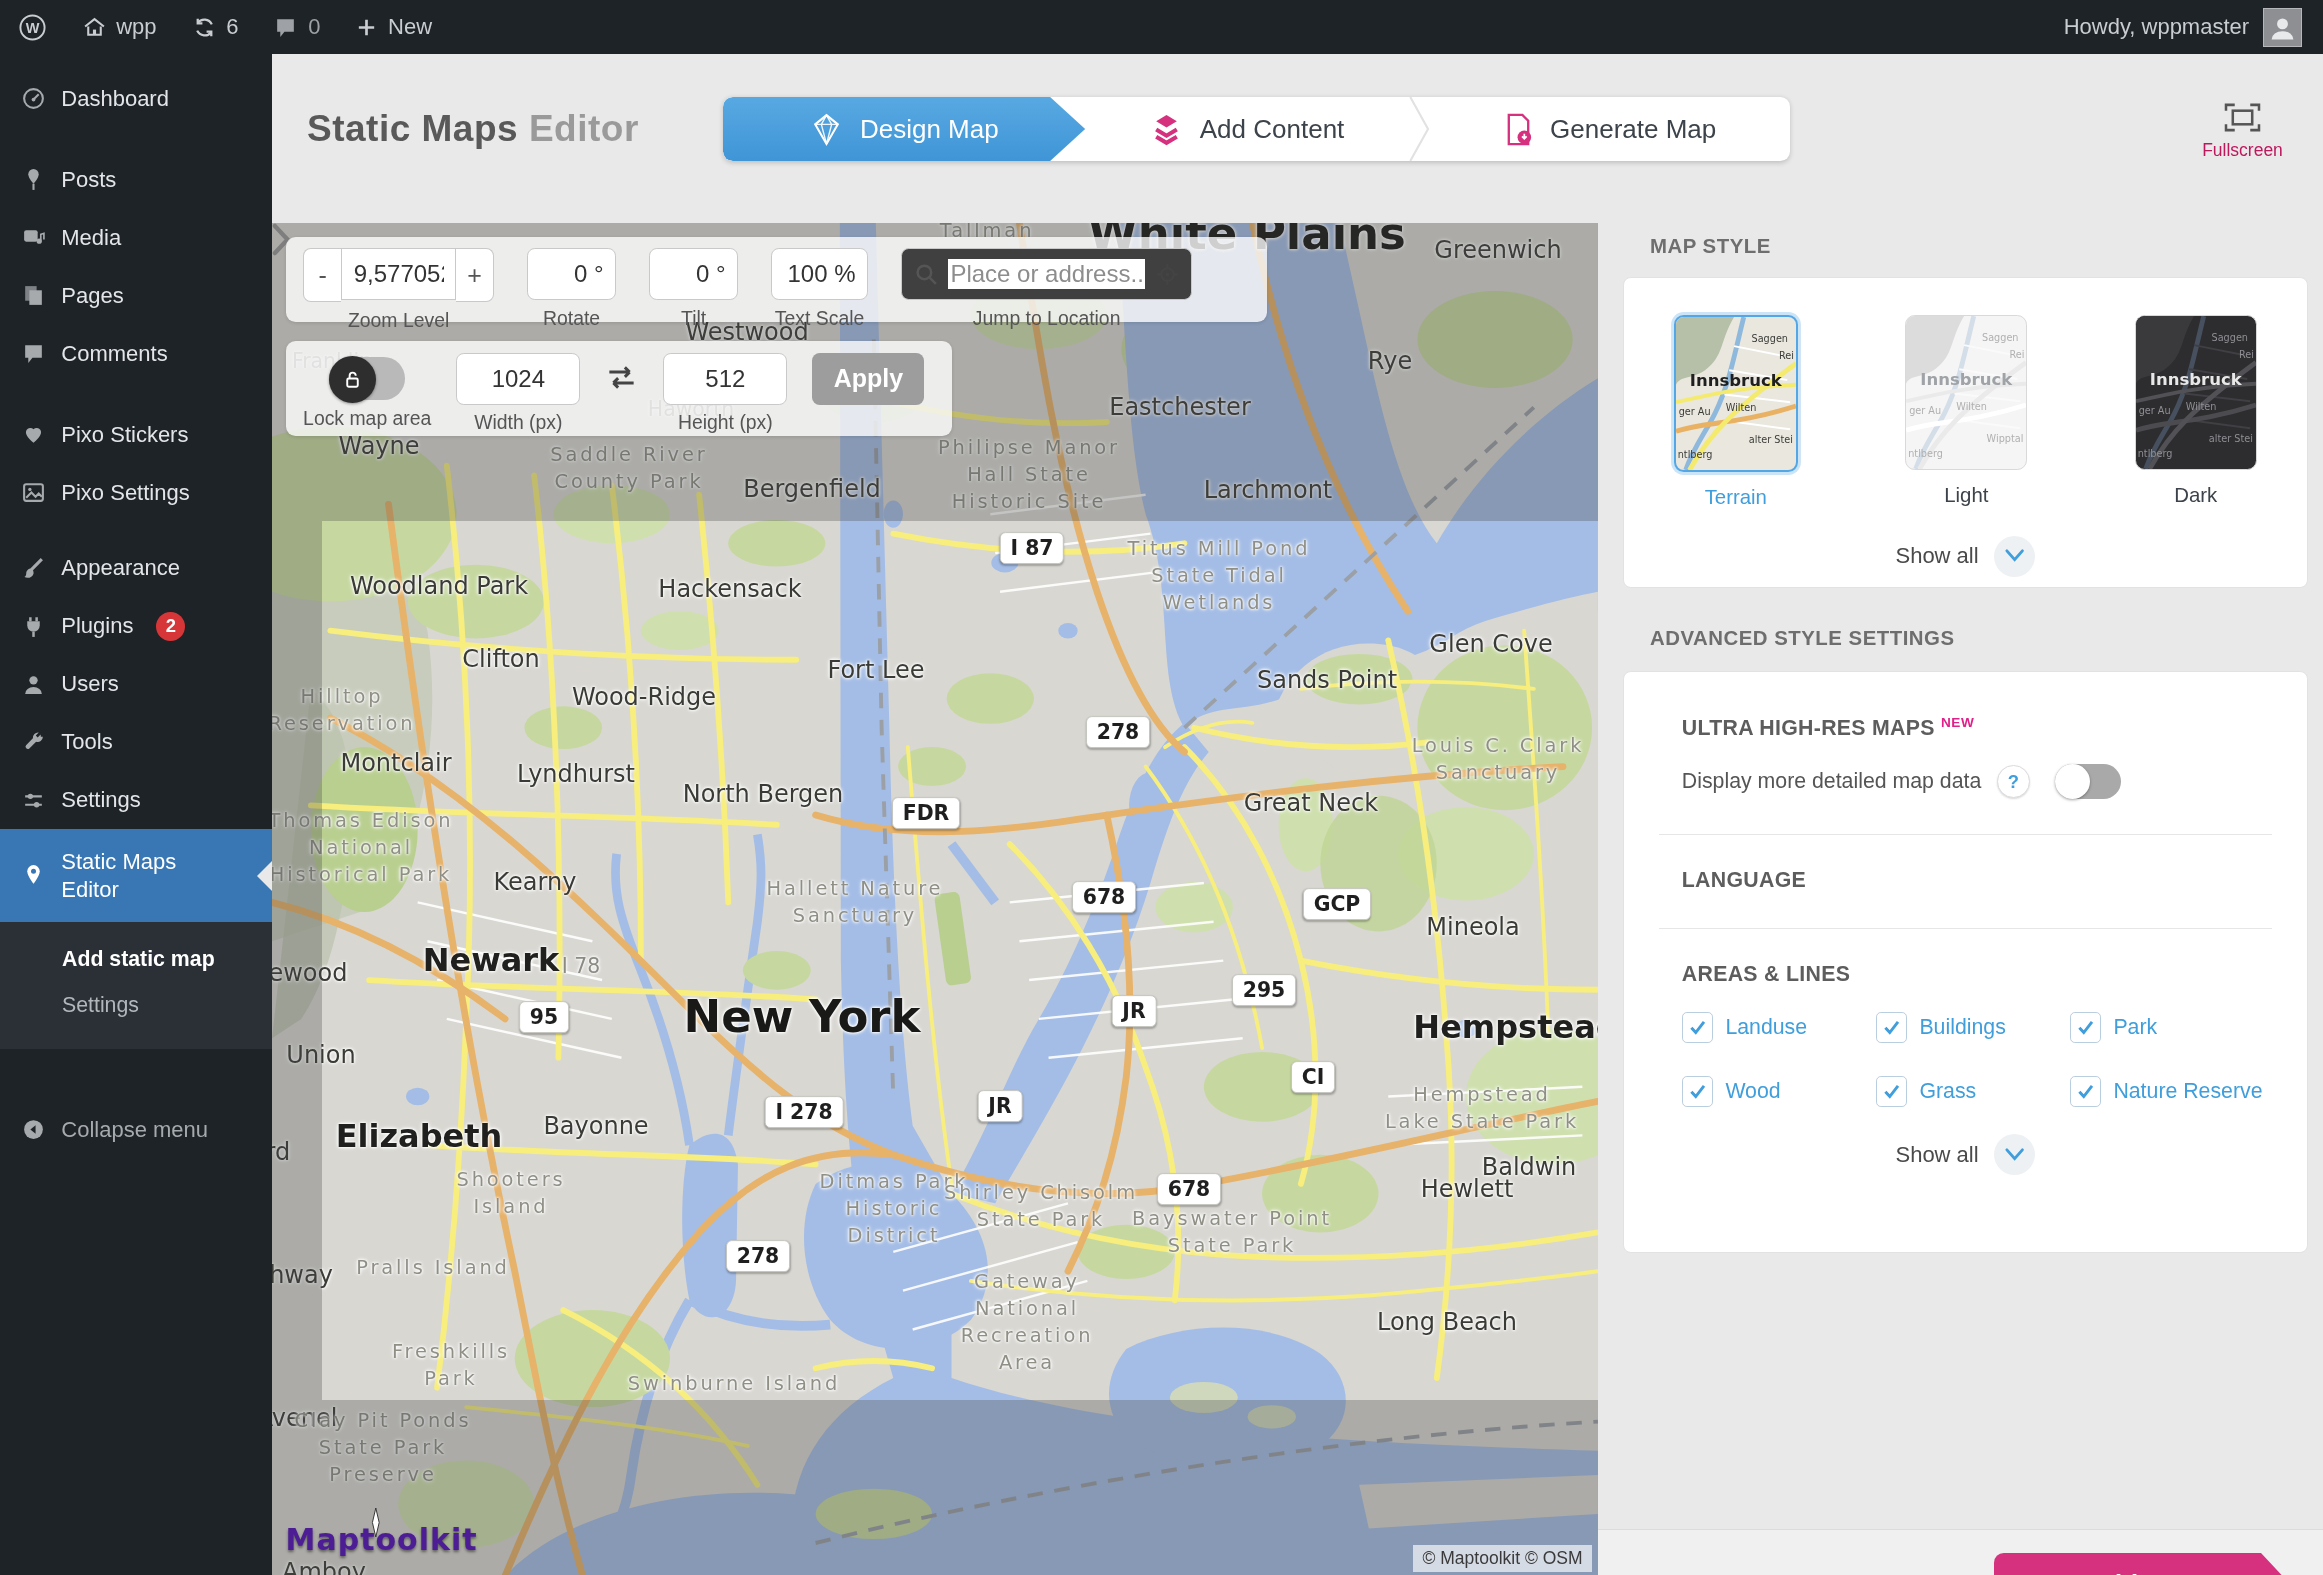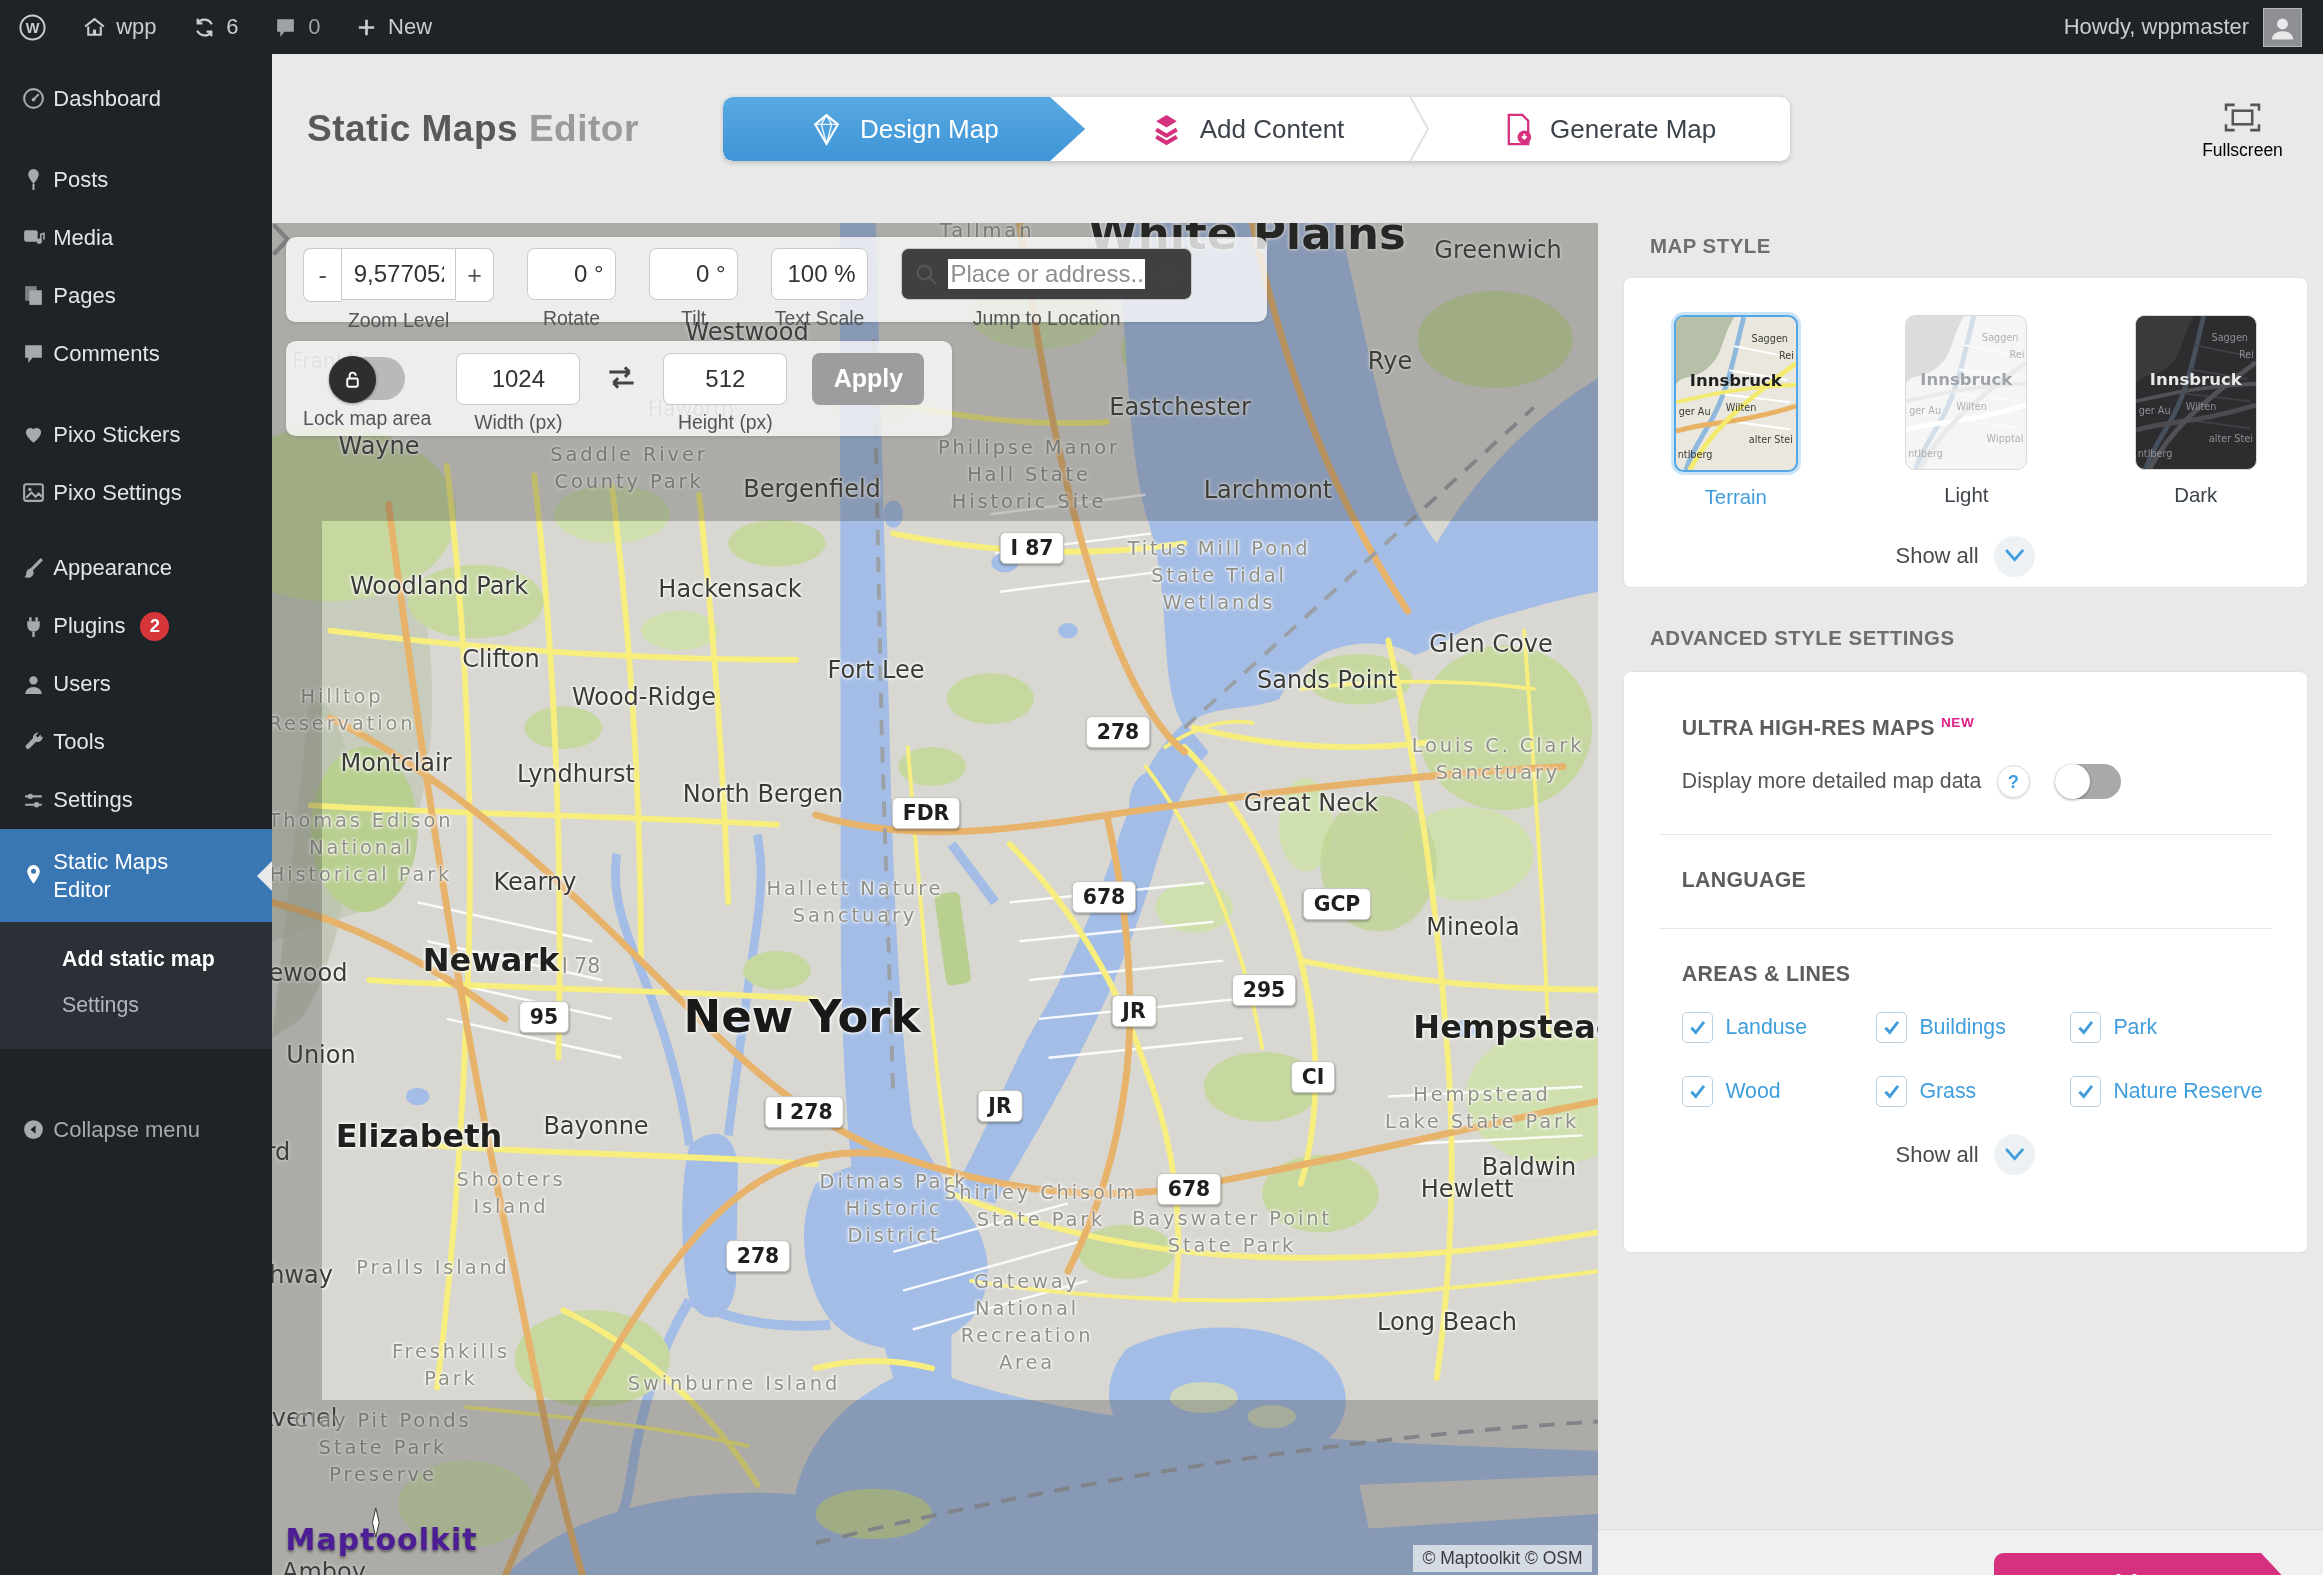--- a/index.html
+++ b/index.html
@@ -10,21 +10,21 @@
   
   .adminbar{position:absolute;left:0;top:0;width:100%;height:54px;background:#1d2327;color:#c9ccd0;
             display:flex;align-items:center;z-index:50;}
   .ab-item{display:flex;align-items:center;gap:9.7px;padding:0 17.5px;font-size:22px;height:100%;cursor:pointer}
   .ab-item svg{flex:none}
   .ab-right{margin-left:auto;display:flex;align-items:center;gap:13.6px;padding-right:21.3px;font-size:22px}
   .avatar{width:37px;height:37px;background:#8d8f92;border:1.9px solid #b5b7ba;display:flex;align-items:center;justify-content:center}
 
   
   .sidebar{position:absolute;left:0;top:54px;width:272px;height:1522px;background:#1d2327;z-index:40;color:#e8eaec}
-  .sb-item{display:flex;align-items:center;gap:7px;padding:0 0 0 21.3px;height:58px;font-size:22px;color:#e3e5e8;cursor:pointer}
+  .sb-item{display:flex;align-items:center;gap:15px;padding:0 0 0 21.3px;height:58px;font-size:22px;color:#e3e5e8;cursor:pointer}
   .sb-item svg{flex:none}
   .sb-spacer{height:23px}
   .badge{margin-left:7.8px;background:#d63638;color:#fff;border-radius:50%;width:29px;height:29px;
          display:inline-flex;align-items:center;justify-content:center;font-size:18.4px;font-weight:bold}
   .sb-active{background:#3876b4;color:#fff;height:93px;position:relative;align-items:center}
   .sb-active .lbl2{line-height:1.25;width:155px}
   .sb-active::after{content:"";position:absolute;right:0;top:50%;transform:translateY(-50%);
         border:15.5px solid transparent;border-right-color:#e9e9e9;border-left:none}
   .submenu{background:#2a3036;padding:13.6px 0 19.4px 62px}
   .submenu div{font-size:21.3px;line-height:2.2;color:#b2b7bc;cursor:pointer}
@@ -37,21 +37,21 @@
   .pagetitle .b{font-weight:bold;color:#595959}
   .pagetitle .l{font-weight:bold;color:#9a9a9a}
   .wizard{position:absolute;left:451px;top:43px;width:1067px;height:64px;background:#fff;border-radius:9.7px;
           box-shadow:0 1.9px 5.8px rgba(0,0,0,.18);display:flex;overflow:hidden}
   .step{flex:1;display:flex;align-items:center;justify-content:center;gap:15.5px;font-size:26px;color:#3c434a;
         position:relative;cursor:pointer}
   .step1{background:linear-gradient(#58a9e2,#3f95d6);color:#fff;
          clip-path:polygon(0 0,calc(100% - 35px) 0,100% 50%,calc(100% - 35px) 100%,0 100%);
          border-radius:9.7px 0 0 9.7px;margin-right:-19.4px;z-index:2}
   .sep{position:absolute;right:-5.8px;top:0;height:100%;z-index:3}
-  .fullscreen{position:absolute;right:27px;top:47px;width:107px;text-align:center;color:#000000;font-size:17.5px;cursor:pointer}
+  .fullscreen{position:absolute;right:27px;top:47px;width:107px;text-align:center;color:#be185d;font-size:17.5px;cursor:pointer}
   .fullscreen svg{margin:0 auto 5.8px}
 
   
   .maparea{position:absolute;left:0;top:169px;width:1326px;height:1353px;overflow:hidden;background:#d8d7d2}
   .maparea > svg{position:absolute;left:0;top:0;z-index:0}
   .labels{position:absolute;left:0;top:0;width:100%;height:100%;z-index:1}
   .ml{position:absolute;transform:translate(-50%,-50%);white-space:pre;text-align:center;
       font-family:"DejaVu Sans",sans-serif;color:#3a3a36;
       text-shadow:0 0 2.9px #fff,0 0 2.9px #fff,0 0 4.9px #fff}
   .ml.xl{font-size:45px;font-weight:bold;color:#191917}

